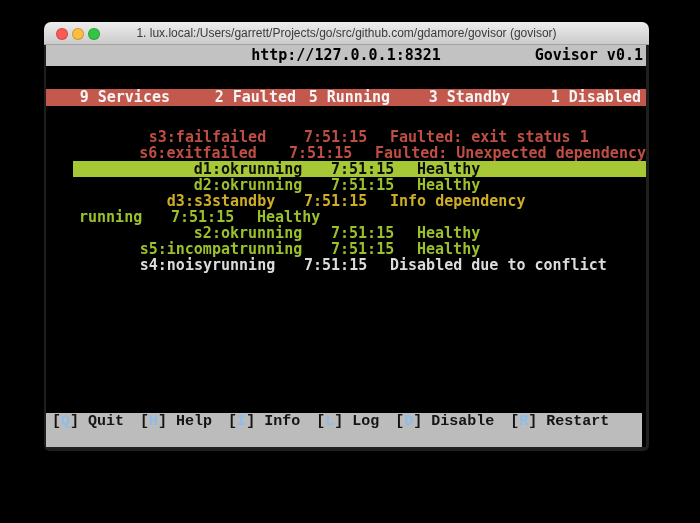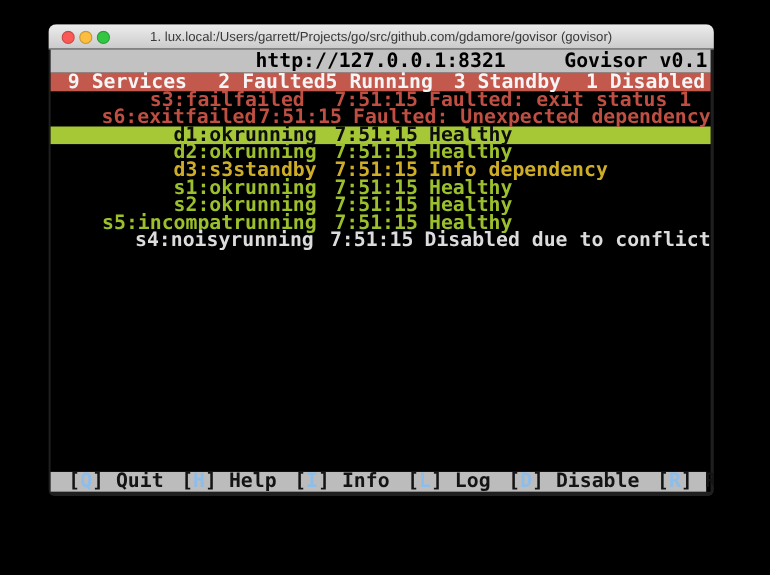--- a/index.html
+++ b/index.html
@@ -15,45 +15,45 @@
   .light.red{background:#fb5955;}
   .light.yellow{background:#fdbd3e;}
   .light.green{background:#33c643;}
   .wtitle{height:23px;line-height:23px;text-align:center;
     font-family:"Liberation Sans",sans-serif;font-size:12px;color:#3a3a3a;
     white-space:nowrap;overflow:hidden;}
   
   .terminal{height:406px;background:#000;box-sizing:border-box;
     border-left:2px solid #1f1f1f;border-right:3px solid #1f1f1f;border-bottom:4px solid #1f1f1f;
     display:flex;flex-direction:column;
-    font-family:"DejaVu Sans Mono","Liberation Mono",monospace;font-weight:bold;font-size:18px;}
+    font-family:"DejaVu Sans Mono","Liberation Mono",monospace;font-weight:bold;font-size:15px;gap:23px;}
   .statusline{height:21px;line-height:21px;background:#c2c2c2;color:#000;position:relative;flex:0 0 auto;}
   .statusline .url{position:absolute;left:0;right:0;text-align:center;}
   .statusline .version{position:absolute;right:3px;top:0;}
   .summary{height:17px;line-height:17px;color:#f5f5f5;display:flex;flex:0 0 auto;}
   .sumcell{text-align:right;white-space:nowrap;}
   .sumcell:nth-child(1){width:124px;}
   .sumcell:nth-child(2){width:126px;}
   .sumcell:nth-child(3){width:94px;}
   .sumcell:nth-child(4){width:120px;}
   .sumcell:nth-child(5){flex:1;padding-right:5px;}
   .rows{flex:0 0 auto;}
   .row{height:16px;line-height:16px;display:flex;padding-left:6px;white-space:nowrap;}
   .row .c-name{width:160px;text-align:right;}
   .row .c-status{width:92px;}
   .row .c-time{width:56px;text-align:right;}
   .row .c-msg{margin-left:30px;}
   .row.red{color:var(--text-red);}
-  .row.green{color:var(--text-green);}
+  .row.green{color:var(--text-green);margin-left:27px;}
   .row.yellow{color:var(--text-yellow);}
   .row.white{color:var(--text-white);}
   .row.selected{background:var(--selected-bg);color:#0d0d0d;}
   .filler{flex:1 1 auto;}
-  .keybar{height:18px;line-height:18px;background:#bcbcbc;color:#141414;
-    margin-right:4px;padding-left:16px;flex:0 0 auto;white-space:nowrap;}
+  .keybar{height:34px;line-height:18px;background:#bcbcbc;color:#141414;
+    margin-right:4px;padding-left:6px;flex:0 0 auto;white-space:nowrap;font-family:Liberation Mono, monospace;}
   .action{margin-right:16px;}
   .action .key{color:var(--key-blue);}
 </style>
 </head>
 <body>
 
 <div class="stage">
   <div class="window">
 
     <div class="titlebar">
@@ -105,21 +105,20 @@
             <span class="c-time">7:51:15</span>
             <span class="c-msg">Healthy</span>
           </div>
           <div class="row yellow">
             <span class="c-name">d3:s3</span>
             <span class="c-status">standby</span>
             <span class="c-time">7:51:15</span>
             <span class="c-msg">Info dependency</span>
           </div>
           <div class="row green">
-            <span class="c-name">s1:ok</span>
             <span class="c-status">running</span>
             <span class="c-time">7:51:15</span>
             <span class="c-msg">Healthy</span>
           </div>
           <div class="row green">
             <span class="c-name">s2:ok</span>
             <span class="c-status">running</span>
             <span class="c-time">7:51:15</span>
             <span class="c-msg">Healthy</span>
           </div>

